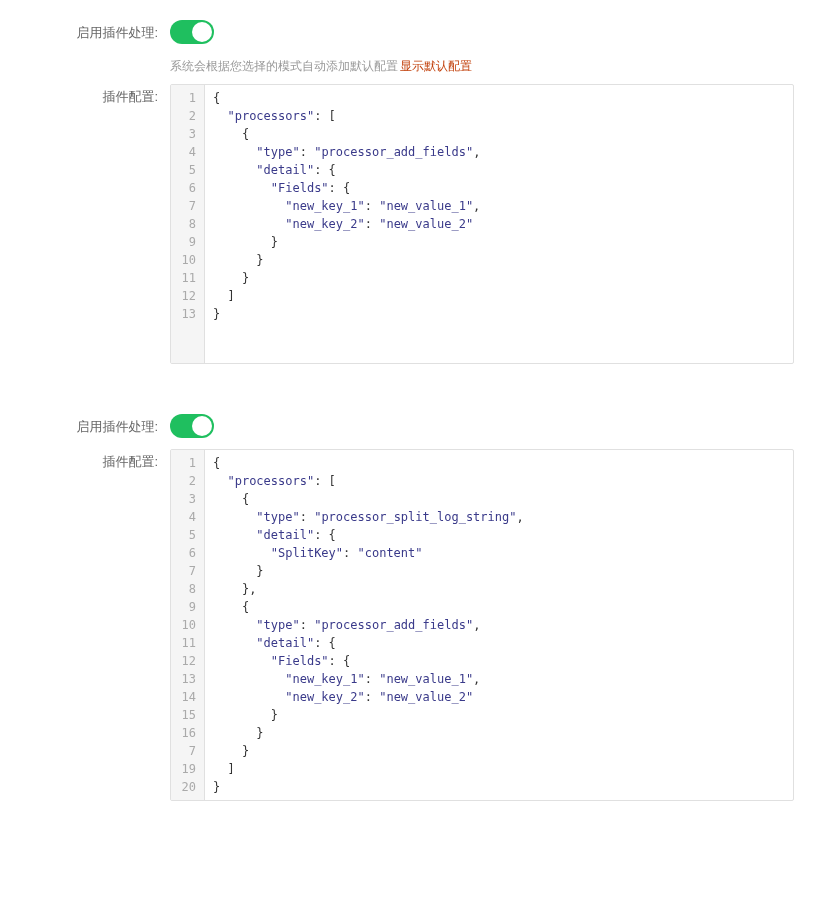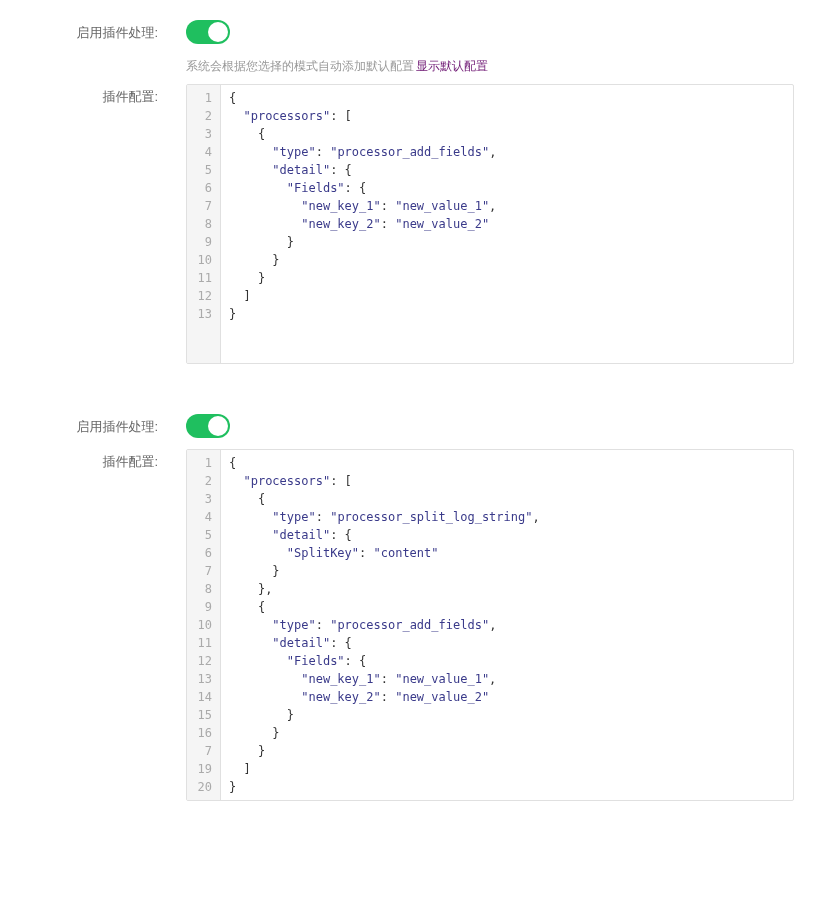--- a/index.html
+++ b/index.html
@@ -14,21 +14,20 @@
       font-size: 13px;
       color: #333;
     }
     .section {
       margin-bottom: 50px;
     }
     .form-row {
       display: flex;
       align-items: flex-start;
       margin-bottom: 8px;
-      gap: 16px;
     }
     .form-label {
       width: 130px;
       text-align: right;
       padding-right: 12px;
       padding-top: 4px;
       color: #666;
       font-size: 13px;
       flex-shrink: 0;
     }
@@ -54,21 +53,21 @@
       top: 2px;
       right: 2px;
     }
     .hint-row {
       margin-top: 10px;
       color: #999;
       font-size: 12px;
       line-height: 1.6;
     }
     .hint-row .link {
-      color: #701a75;
+      color: #c2410c;
       cursor: pointer;
       margin-left: 2px;
     }
     .code-editor {
       border: 1px solid #e0e0e0;
       border-radius: 2px;
       display: flex;
       font-family: Menlo, Monaco, Consolas, monospace;
       font-size: 12px;
       line-height: 18px;

